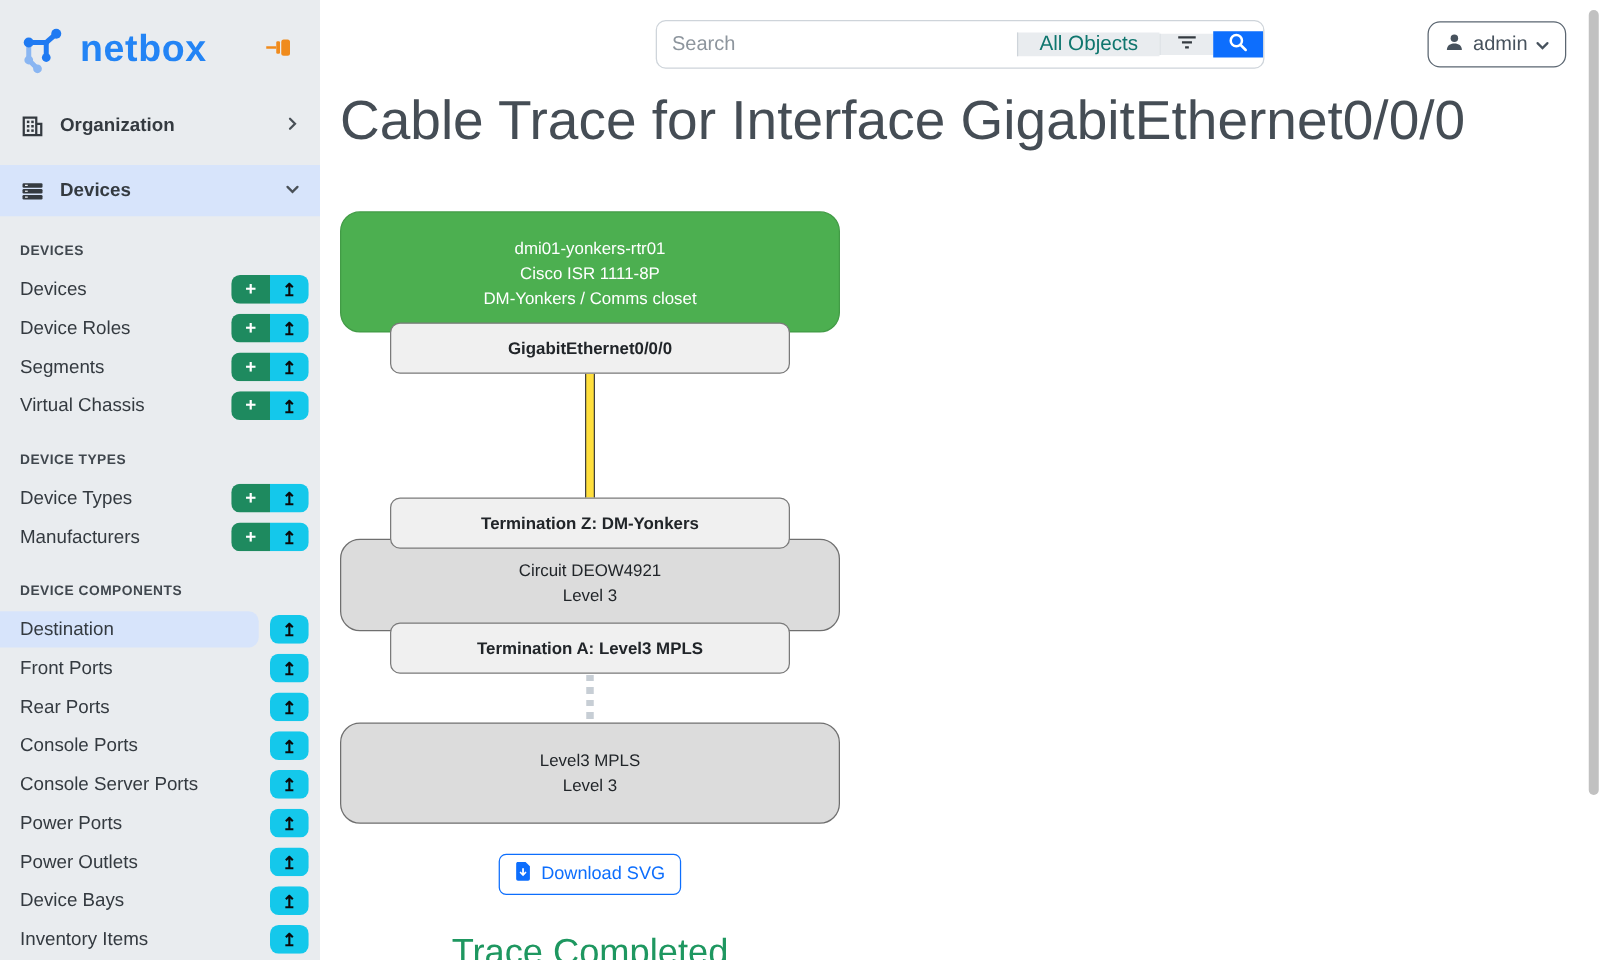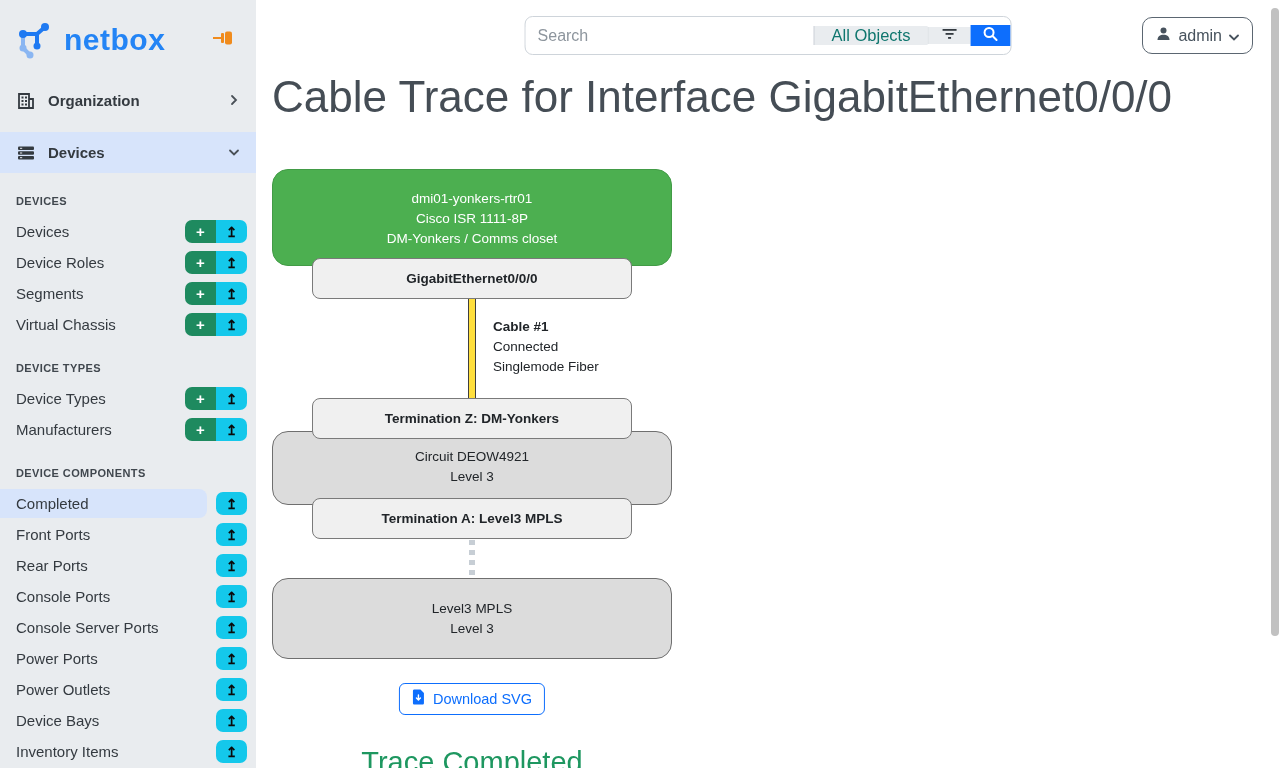--- a/index.html
+++ b/index.html
@@ -197,21 +197,21 @@
       <span class="btn-pair">
         <button class="mini-btn add">+</button>
         <button class="mini-btn import">↥</button>
       </span>
     </div>
 
     <div class="section-title">DEVICE COMPONENTS</div>
 
     <div class="side-item">
       <span class="hl"></span>
-      <span class="lbl">Completed</span>
+      <span class="lbl">Destination</span>
       <span class="btn-solo">
           <button class="mini-btn import">↥</button>
         </span>
     </div>
     <div class="side-item">
       <span class="lbl">Front Ports</span>
       <span class="btn-solo">
           <button class="mini-btn import">↥</button>
         </span>
     </div>
@@ -308,25 +308,20 @@
 
         <div class="node node-green">
           <div class="line name">dmi01-yonkers-rtr01</div>
           <div class="line">Cisco ISR 1111-8P</div>
           <div class="line">DM-Yonkers / Comms closet</div>
         </div>
 
         <div class="port-box box-interface">GigabitEthernet0/0/0</div>
 
         <div class="cable-line"></div>
-        <div class="cable-label">
-          <div class="cname">Cable #1</div>
-          <div>Connected</div>
-          <div>Singlemode Fiber</div>
-        </div>
 
         <div class="port-box box-termz">Termination Z: DM-Yonkers</div>
 
         <div class="node node-circuit">
           <div class="line name">Circuit DEOW4921</div>
           <div class="line">Level 3</div>
         </div>
 
         <div class="port-box box-terma">Termination A: Level3 MPLS</div>
 

